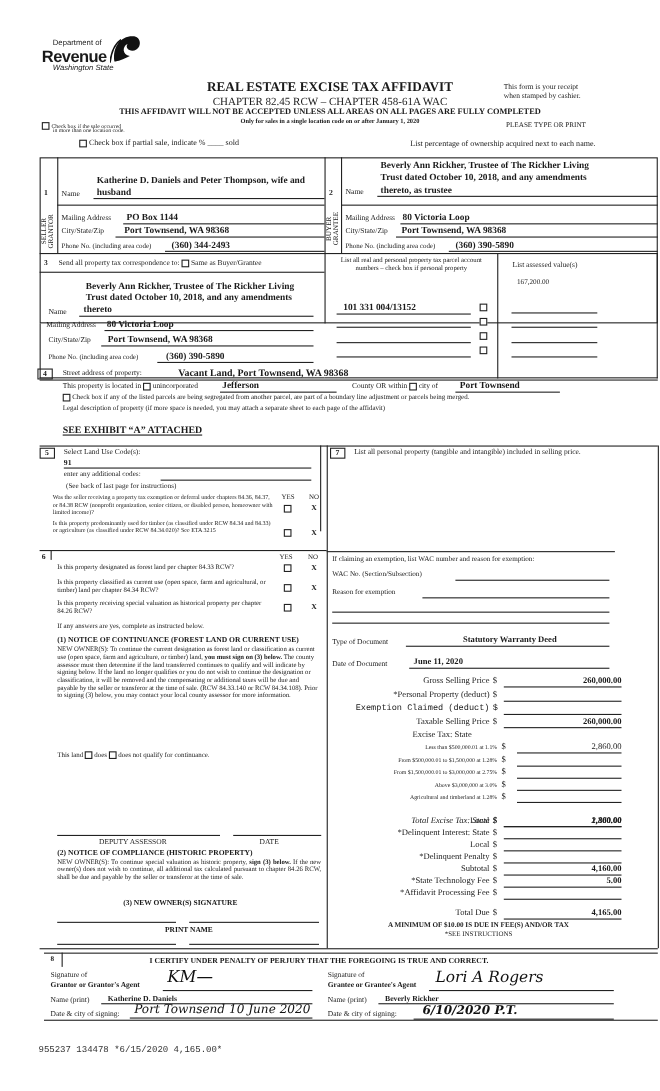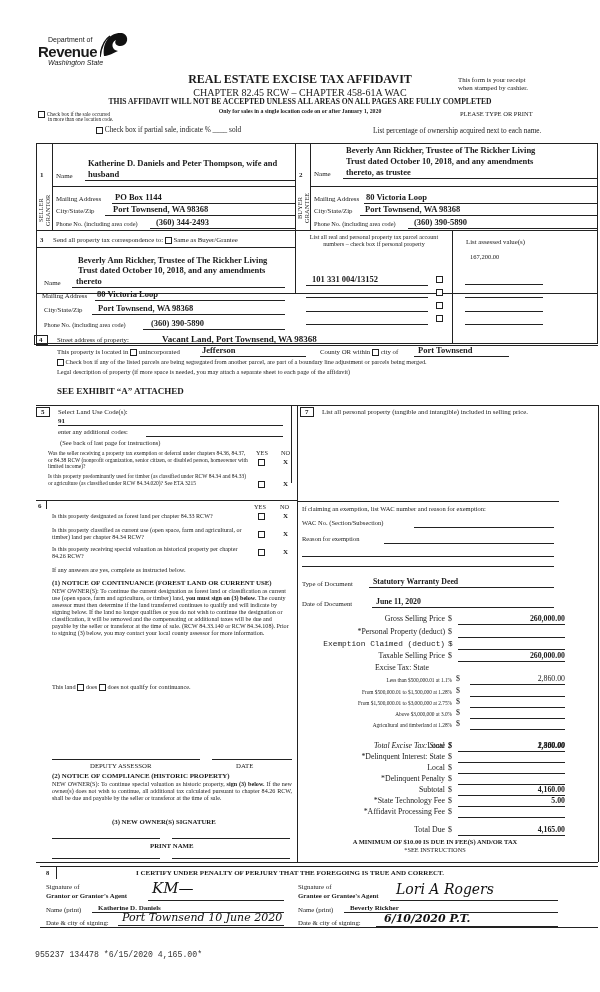--- a/index.html
+++ b/index.html
@@ -45,21 +45,21 @@
 <div class="abs center bold" style="left:150px;top:108px;width:300px;font-size:5.8px;">Only for sales in a single location code on or after January 1, 2020</div>
 <div class="abs" style="left:458px;top:76px;font-size:6.8px;">This form is your receipt</div>
 <div class="abs" style="left:458px;top:84px;font-size:6.8px;">when stamped by cashier.</div>
 <div class="abs" style="left:460px;top:110px;font-size:6.5px;">PLEASE TYPE OR PRINT</div>
 
 <div class="abs" style="left:38px;top:110px;">
   <span class="box"></span>
   <span class="tiny">Check box if the sale occurred</span>
 </div>
 <div class="abs tiny" style="left:48px;top:117px;">in more than one location code.</div>
-<div class="abs" style="left:72px;top:126px;font-size:7.3px;margin-left:24px;">
+<div class="abs" style="left:72px;top:126px;font-size:7.3px;">
   <span class="box"></span>
   <span>Check box if partial sale, indicate % ____ sold</span>
 </div>
 <div class="abs" style="left:373px;top:127px;font-size:7.3px;">List percentage of ownership acquired next to each name.</div>
 
 <div class="abs" style="left:36px;top:143px;width:562px;height:151px;border:1px solid #222;"></div>
 <div class="vline" style="left:295px;top:143px;height:151px;"></div>
 <div class="hline" style="left:36px;top:230px;width:562px;"></div>
 
 <div class="vline" style="left:52px;top:143px;height:87px;"></div>
@@ -150,21 +150,21 @@
   <span>County OR  within</span>
   <span class="box"></span>
   <span>city of</span>
 </div>
 <div class="abs fill ul" style="left:414px;top:346px;width:95px;padding-left:4px;">Port Townsend</div>
 <div class="abs" style="left:57px;top:358px;font-size:6.3px;">
   <span class="box"></span>
   <span>Check box if any of the listed parcels are being segregated from another parcel, are part of a boundary line adjustment or parcels being merged.</span>
 </div>
 <div class="abs" style="left:57px;top:368px;font-size:6.3px;">Legal description of property (if more space is needed, you may attach a separate sheet to each page of the affidavit)</div>
-<div class="abs bold" style="left:57px;top:386px;font-size:9px;">SEE EXHIBIT “A” ATTACHED</div>
+<div class="abs bold" style="left:57px;top:386px;font-size:9px;text-decoration:underline;">SEE EXHIBIT “A” ATTACHED</div>
 
 <div class="hline" style="left:36px;top:405px;width:562px;"></div>
 <div class="vline" style="left:297px;top:405px;height:457px;"></div>
 <div class="vline" style="left:598px;top:405px;height:457px;"></div>
 <div class="hline" style="left:36px;top:862px;width:562px;"></div>
 
 <div class="abs num" style="left:36px;top:407px;">5</div>
 <div class="abs" style="left:58px;top:408px;font-size:6.8px;">Select Land Use Code(s):</div>
 <div class="abs bold ul" style="left:58px;top:417px;width:225px;font-size:7px;">91</div>
 <div class="abs" style="left:58px;top:428px;font-size:6.5px;">enter any additional codes:</div>
@@ -229,21 +229,21 @@
 
 <div class="abs" style="left:302px;top:505px;font-size:6.5px;">If claiming an exemption, list WAC number and reason for exemption:</div>
 <div class="abs" style="left:302px;top:519px;font-size:6.5px;">WAC No. (Section/Subsection)</div>
 <div class="abs ul" style="left:414px;top:519px;width:140px;height:9px;"></div>
 <div class="abs" style="left:302px;top:535px;font-size:6.5px;">Reason for exemption</div>
 <div class="abs ul" style="left:384px;top:535px;width:170px;height:9px;"></div>
 <div class="hline" style="left:302px;top:556px;width:252px;"></div>
 <div class="hline" style="left:302px;top:566px;width:252px;"></div>
 
 <div class="abs" style="left:302px;top:580px;font-size:6.8px;">Type of Document</div>
-<div class="abs fill ul" style="left:369px;top:578px;width:185px;padding-left:4px;font-size:7.8px;">Statutory Warranty Deed</div>
+<div class="abs fill ul" style="left:369px;top:578px;width:185px;padding-left:4px;font-size:7.8px;text-align:center;">Statutory Warranty Deed</div>
 <div class="abs" style="left:302px;top:600px;font-size:6.8px;">Date of Document</div>
 <div class="abs fill ul" style="left:372px;top:598px;width:182px;padding-left:4px;font-size:7.8px;">June 11, 2020</div>
 
 <div class="dollar-row" style="top:615px;">
   <span class="lbl">Gross Selling Price</span>
     <span class="sym">$</span>
     <span class="val">260,000.00</span>
 </div>
 <div class="dollar-row" style="top:628px;">
   <span class="lbl">*Personal Property (deduct)</span>

